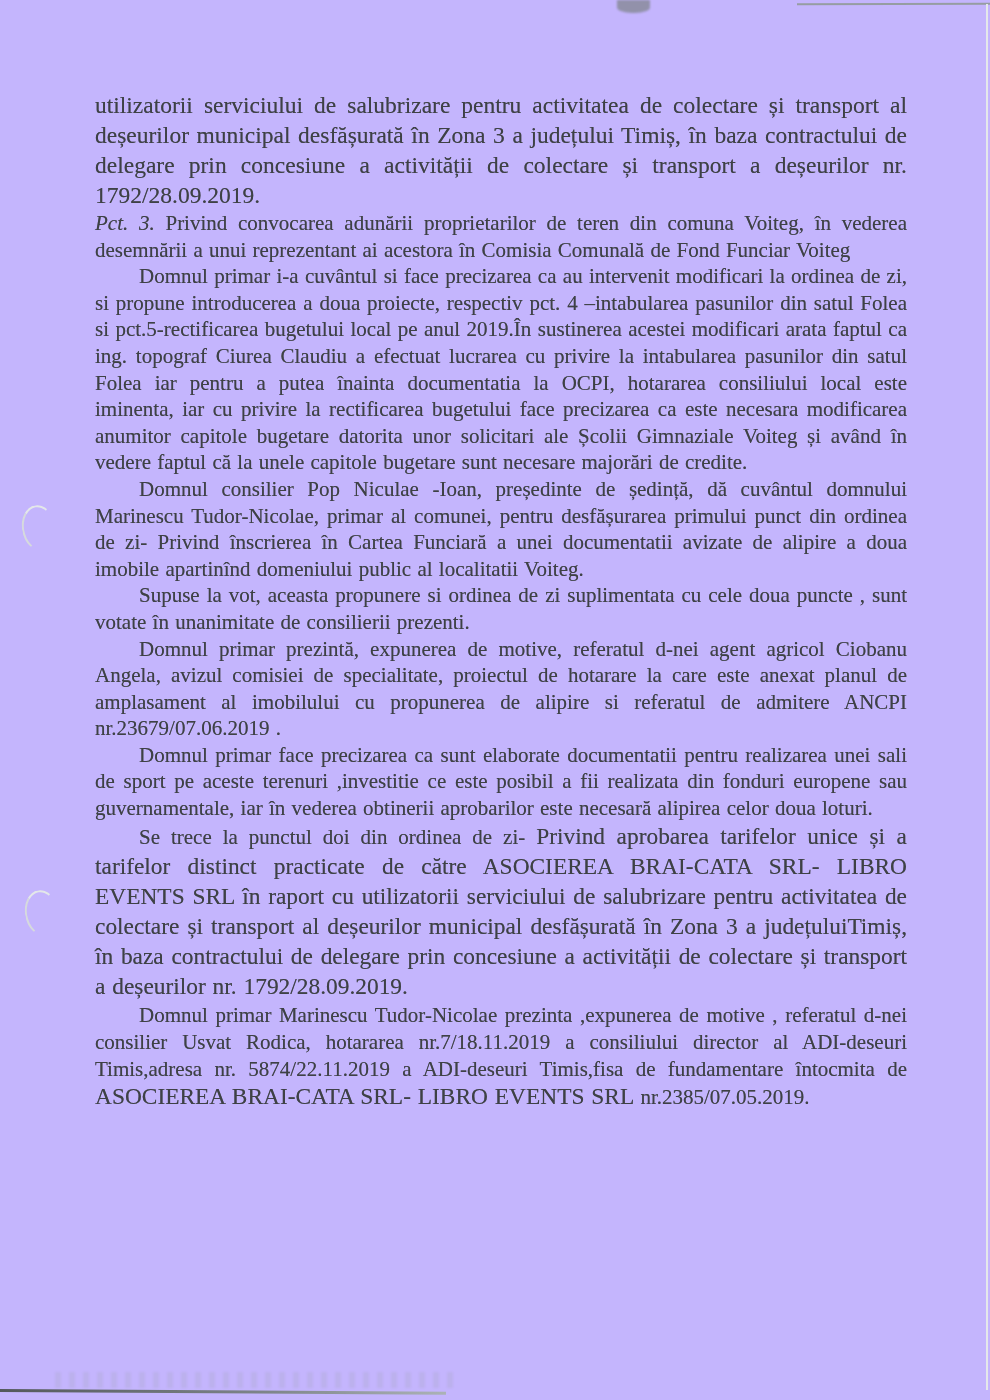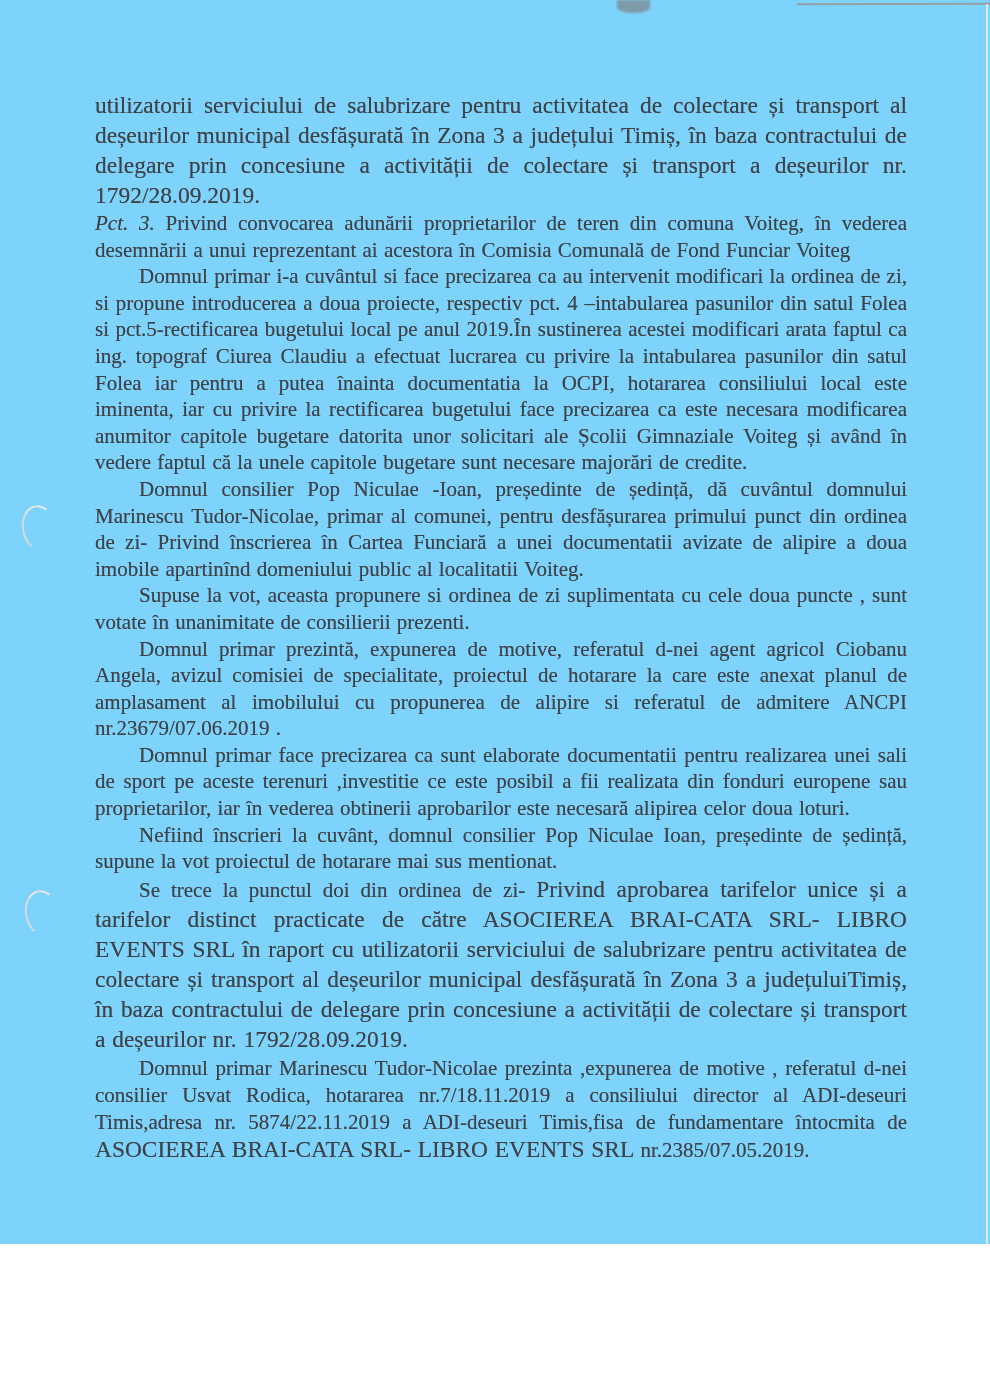--- a/index.html
+++ b/index.html
@@ -1,19 +1,19 @@
 <!DOCTYPE html>
 <html><head>
 <meta charset="utf-8">
 <style>
   html,body{margin:0;padding:0;background:#ffffff;}
   .page{
     position:relative;
-    width:990px;height:1244px;
-    background:#7dd3fc;
+    width:990px;height:1400px;
+    background:#c4b5fd;
     overflow:hidden;
     font-family:"Liberation Serif", serif;
     color:#3e4145;
   }
   .textblock{
     position:absolute;left:95px;top:90px;width:812px;
   }
   .textblock p{
     margin:0;
     text-align:justify;
@@ -58,23 +58,22 @@
     <p class="nm"><span class="it">Pct. 3.</span><span> Privind convocarea adunării proprietarilor de teren din comuna Voiteg, în vederea desemnării a unui reprezentant ai acestora în Comisia Comunală de Fond Funciar Voiteg</span></p>
 
     <p class="nm ind">Domnul primar i-a cuvântul si face precizarea ca au intervenit modificari la ordinea de zi, si propune introducerea a doua proiecte, respectiv pct. 4 –intabularea pasunilor din satul Folea si pct.5-rectificarea bugetului local pe anul 2019.În sustinerea acestei modificari arata faptul ca ing. topograf Ciurea Claudiu a efectuat lucrarea cu privire la intabularea pasunilor din satul Folea  iar pentru a putea înainta documentatia la OCPI, hotararea consiliului local este iminenta, iar cu privire la rectificarea bugetului face precizarea ca este necesara modificarea anumitor capitole bugetare datorita unor solicitari ale Școlii Gimnaziale Voiteg și având în vedere faptul că la unele capitole bugetare sunt necesare majorări de credite.</p>
 
     <p class="nm ind">Domnul consilier Pop Niculae -Ioan, președinte de ședință, dă cuvântul domnului Marinescu Tudor-Nicolae, primar al comunei, pentru desfășurarea primului punct din ordinea de zi- Privind înscrierea în Cartea Funciară a unei documentatii avizate de alipire a doua imobile apartinînd domeniului public al localitatii Voiteg.</p>
 
     <p class="nm ind">Supuse la vot, aceasta propunere  si ordinea de zi suplimentata cu cele doua puncte , sunt votate în unanimitate de consilierii prezenti.</p>
 
     <p class="nm ind">Domnul primar prezintă, expunerea de motive, referatul d-nei agent agricol Ciobanu Angela, avizul comisiei de specialitate, proiectul de hotarare la care este anexat planul de amplasament al imobilului cu propunerea de alipire si referatul de admitere ANCPI nr.23679/07.06.2019 .</p>
 
-    <p class="nm ind">Domnul primar face precizarea ca sunt elaborate documentatii pentru realizarea unei sali de sport pe aceste terenuri ,investitie ce este posibil a fii realizata din fonduri europene sau proprietarilor, iar în vederea obtinerii aprobarilor este  necesară alipirea celor doua loturi.</p>
+    <p class="nm ind">Domnul primar face precizarea ca sunt elaborate documentatii pentru realizarea unei sali de sport pe aceste terenuri ,investitie ce este posibil a fii realizata din fonduri europene sau guvernamentale, iar în vederea obtinerii aprobarilor este  necesară alipirea celor doua loturi.</p>
 
-    <p class="nm ind">Nefiind înscrieri la cuvânt, domnul consilier Pop Niculae Ioan, președinte de ședință, supune la vot proiectul de hotarare mai sus mentionat.</p>
 
 
     <p class="pj ind"><span>Se trece la punctul doi din ordinea de zi- </span><span class="big">Privind aprobarea tarifelor unice și a tarifelor distinct practicate de către ASOCIEREA BRAI-CATA SRL- LIBRO EVENTS SRL în raport cu utilizatorii serviciului de salubrizare pentru activitatea de colectare și transport al deșeurilor municipal desfășurată în Zona 3 a județuluiTimiș, în baza contractului de delegare prin concesiune a activității de colectare și transport a deșeurilor nr. 1792/28.09.2019.</span></p>
 
     <p class="pk ind"><span>Domnul primar Marinescu Tudor-Nicolae prezinta ,expunerea de motive , referatul d-nei consilier Usvat Rodica, hotararea nr.7/18.11.2019 a consiliului director al ADI-deseuri Timis,adresa nr. 5874/22.11.2019 a ADI-deseuri Timis,fisa de fundamentare întocmita de </span><span class="big">ASOCIEREA BRAI-CATA SRL- LIBRO EVENTS SRL</span><span> nr.2385/07.05.2019.</span></p>
 
   </div>
 </div>
 
 </body></html>

